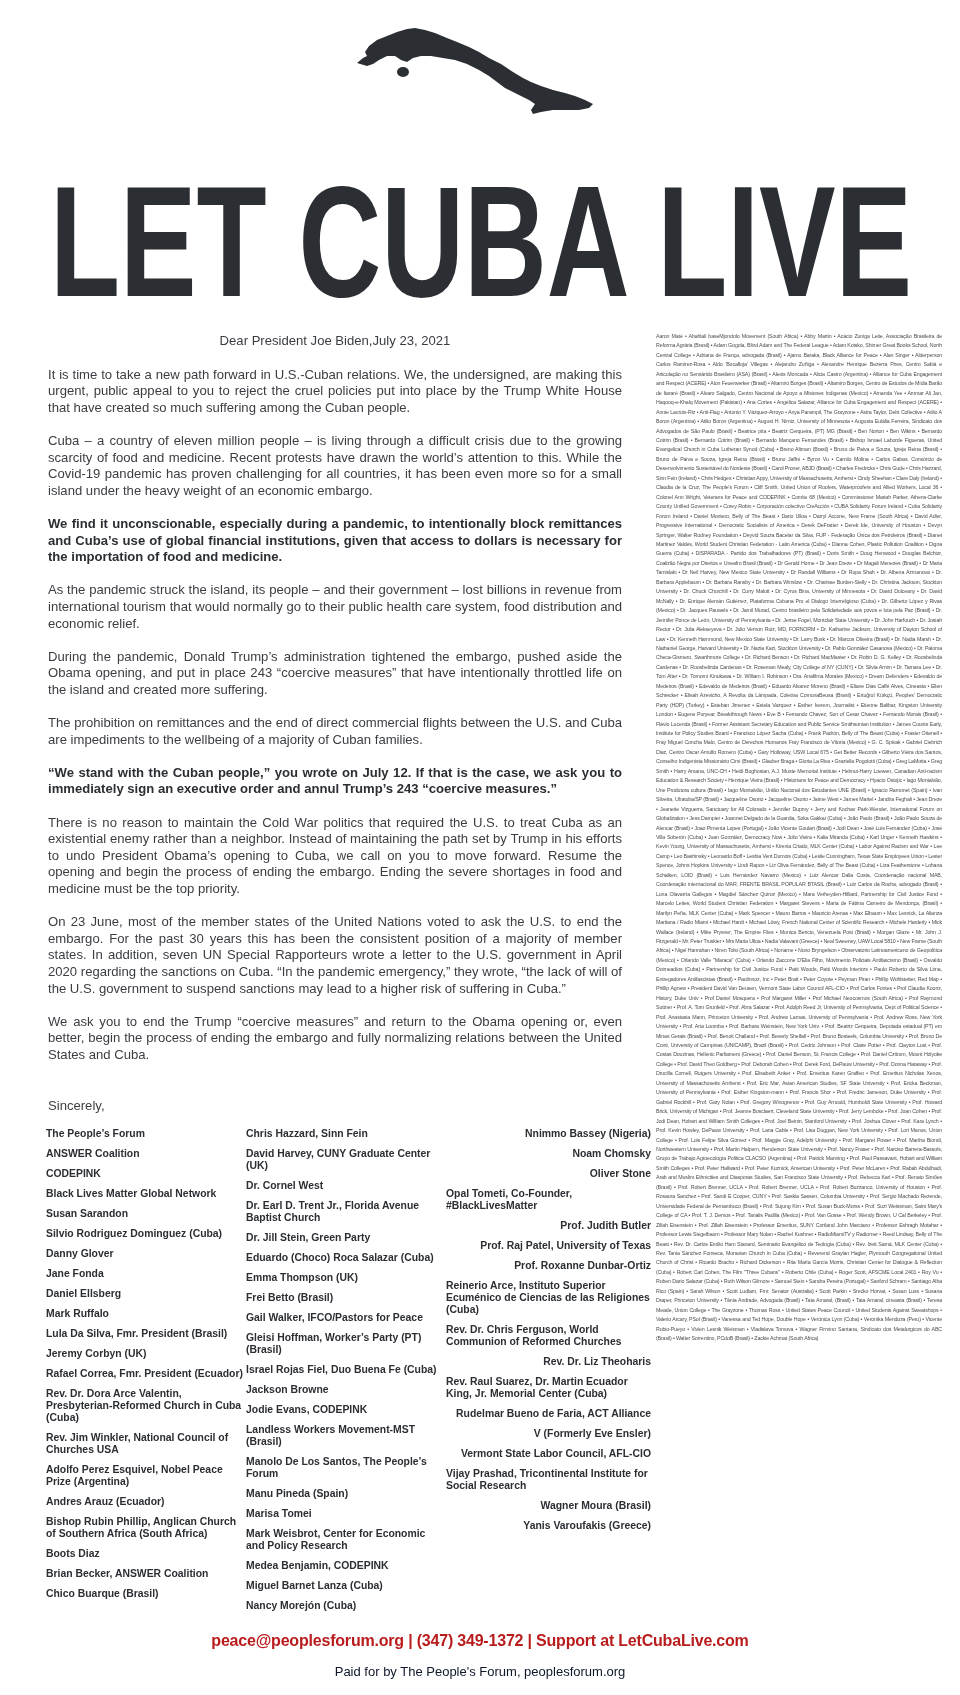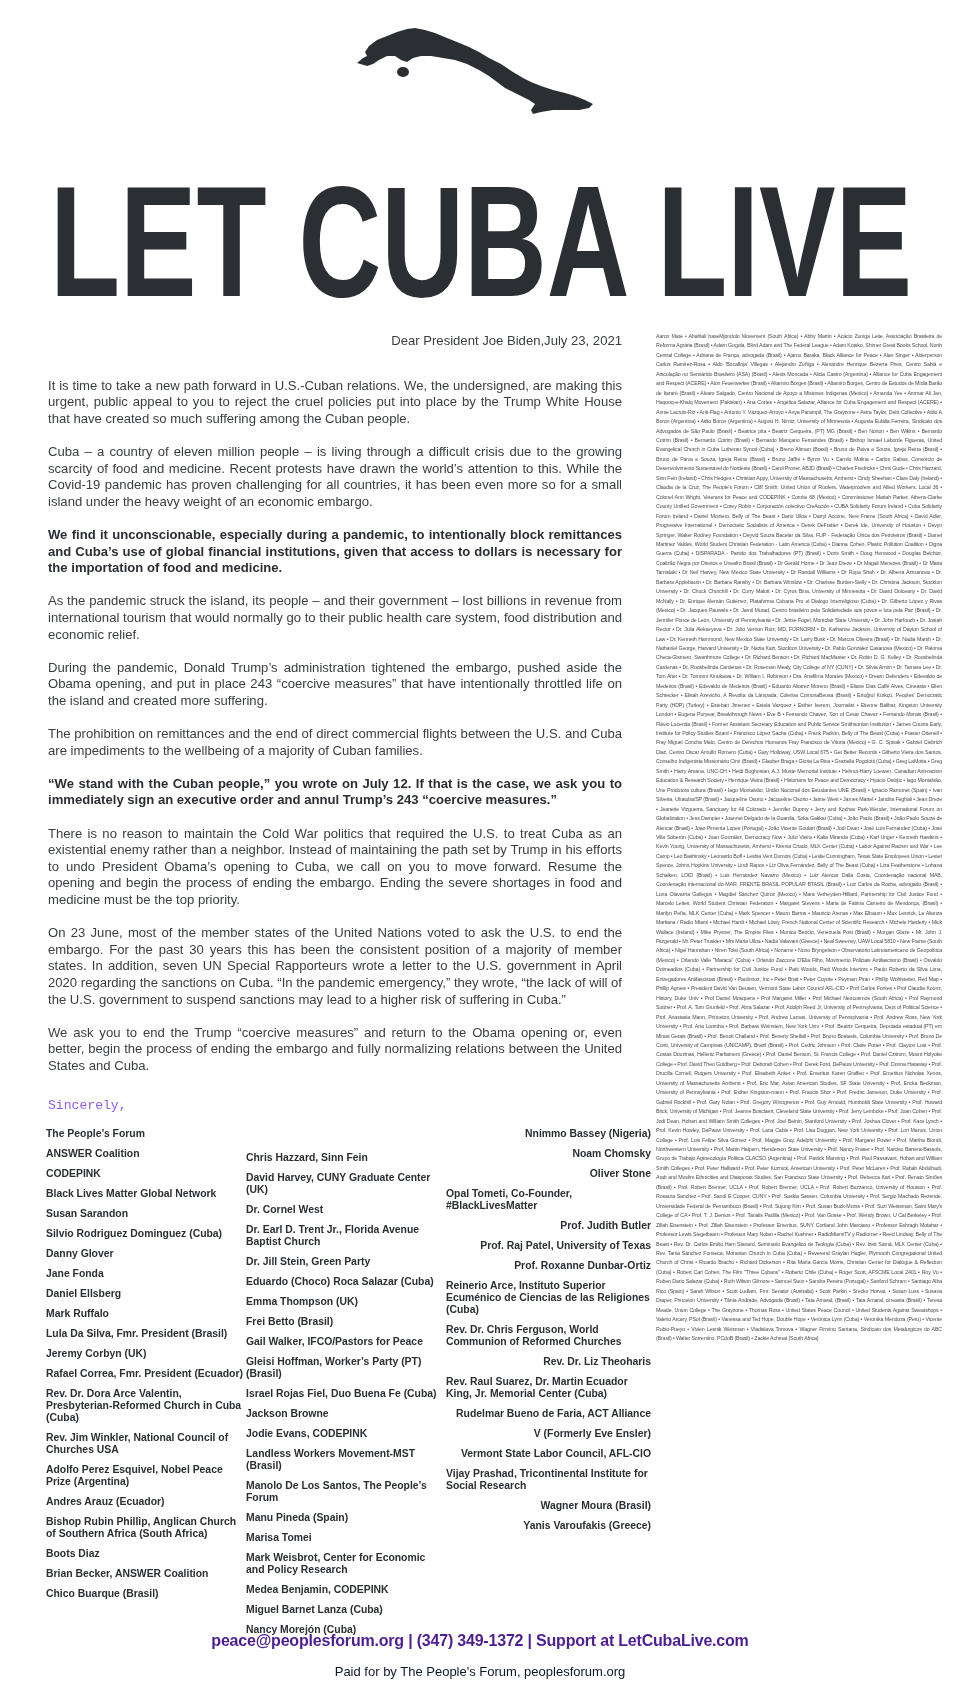--- a/index.html
+++ b/index.html
@@ -1,31 +1,31 @@
 <!DOCTYPE html>
 <html><head>
 <meta charset="utf-8">
 <style>
   html, body { margin: 0; padding: 0; background: #ffffff; }
   body { width: 960px; height: 1695px; position: relative; overflow: hidden; color: #2b2e33; font-family: "Liberation Sans", sans-serif; }
   .map { position: absolute; left: 355px; top: 20px; width: 250px; height: 96px; }
   .headline { position: absolute; left: 48px; top: 143px; width: 866px; height: 157px; }
   .headline svg { width: 100%; height: 100%; display: block; }
   .left { position: absolute; left: 48px; top: 333px; width: 574px; font-size: 13.1px; line-height: 16.6px; color: #3a3d42; }
-  .salute-row { display: flex; justify-content: flex-end; margin-bottom: 28px; }
+  .salute-row { display: flex; justify-content: center; margin-bottom: 17px; }
   .left p { margin: 0 0 16.6px 0; text-align: justify; }
   .left p.bold { font-weight: bold; color: #2b2e33; }
-  .sincerely { position: absolute; left: 48px; top: 1098px; font-size: 13.1px; color: #8b5cf6; font-family: Liberation Mono, monospace; }
+  .sincerely { position: absolute; left: 48px; top: 1098px; font-size: 13.1px; color: #404040; }
   .sig-cols { position: absolute; top: 1128px; left: 46px; display: flex; }
   .sig-col { display: flex; flex-direction: column; gap: 8px; font-weight: bold; font-size: 10.4px; line-height: 12px; color: #2b2e33; }
   .sig-col.c1 { width: 200px; }
-  .sig-col.c2 { width: 200px; margin-top: 24px; }
+  .sig-col.c2 { width: 200px; }
   .sig-col.c3 { width: 205px; align-items: flex-end; }
   .right { position: absolute; left: 656px; top: 332px; width: 286px; height: 1272px; overflow: hidden; font-family: "Liberation Sans", sans-serif; font-size: 5.3px; line-height: 9.45px; color: #4a4d52; text-align: justify; letter-spacing: -0.15px; }
-  .footer-main { position: absolute; top: 1632px; left: 0; width: 960px; text-align: center; font-size: 16px; font-weight: bold; color: #4c1d95; letter-spacing: -0.2px; }
+  .footer-main { position: absolute; top: 1632px; left: 0; width: 960px; text-align: center; font-size: 16px; font-weight: bold; color: #b91c1c; letter-spacing: -0.2px; }
   .footer-paid { position: absolute; top: 1664px; left: 0; width: 960px; text-align: center; font-size: 13px; color: #0f172a; }
 </style>
 </head>
 <body>
 
 <div class="map">
   <svg viewBox="0 0 250 96" xmlns="http://www.w3.org/2000/svg">
     <path fill="#2b2e33" d="M2,43 L8,38 L12,36 L10,32 L14,26 L22,20 L32,16 L42,12 L52,9 L60,8 L70,10 L80,13 L92,18 L102,22 L114,27 L124,32 L134,38 L146,44 L158,52 L168,58 L176,62 L186,66 L198,70 L210,73 L220,76 L230,80 L238,84 L234,88 L224,90 L212,90 L198,90 L186,92 L178,94 L176,90 L180,84 L174,80 L166,76 L158,72 L150,68 L142,62 L134,56 L124,50 L112,44 L100,40 L88,38 L76,36 L66,36 L58,38 L52,42 L46,40 L40,36 L32,36 L24,40 L18,44 L12,46 Z"></path>
     <ellipse cx="48" cy="52" rx="6" ry="5" fill="#2b2e33"></ellipse>
   </svg>

